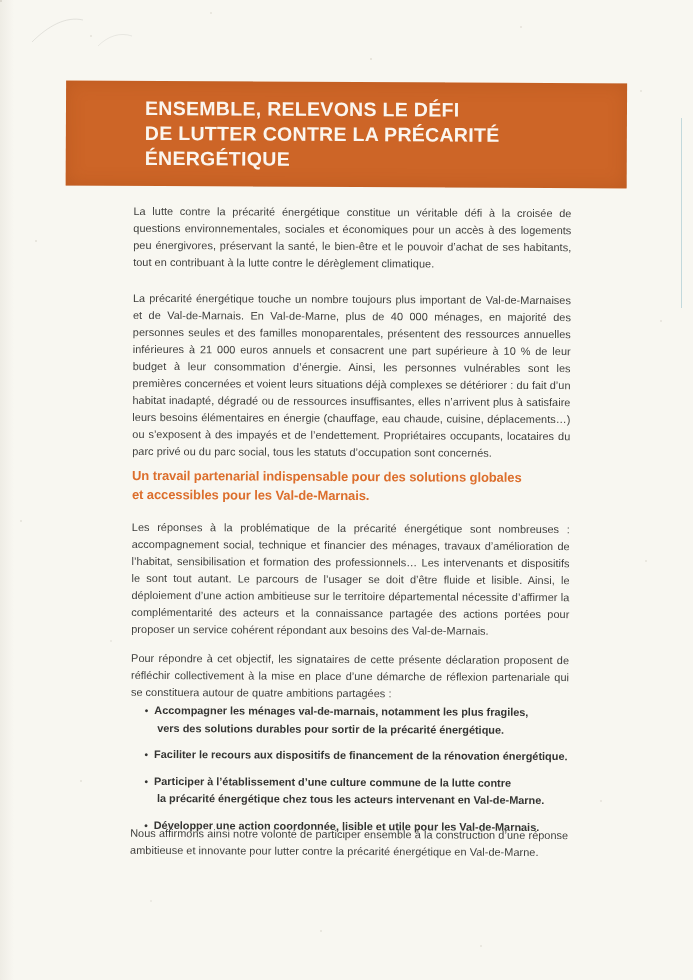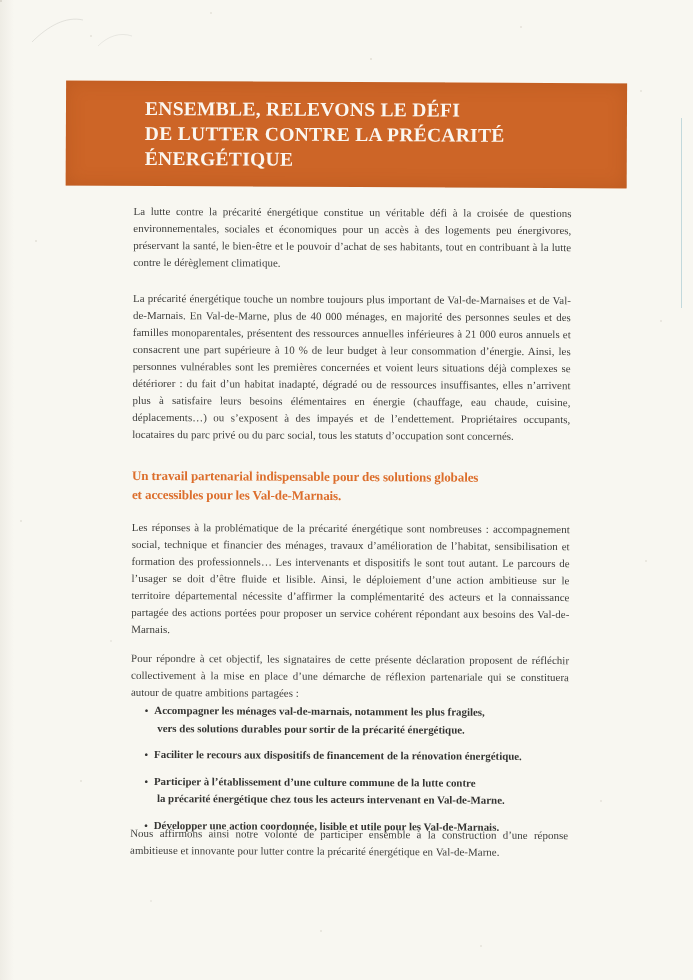--- a/index.html
+++ b/index.html
@@ -1,19 +1,19 @@
 <!DOCTYPE html>
 <html><head>
 <meta charset="utf-8">
 <style>
   html,body { margin:0; padding:0; background:#e8e6e0; }
   .page {
     position:relative; width:693px; height:980px; margin:0 auto;
     background:#f8f7f1; overflow:hidden;
-    font-family:Liberation Serif, serif;
+    font-family:Liberation Sans, sans-serif;
   }
   .page::before { 
     content:""; position:absolute; left:0; top:0; width:14px; height:100%;
     background:linear-gradient(90deg, rgba(150,140,120,0.10), rgba(150,140,120,0));
     pointer-events:none;
   }
   .tilt { position:absolute; inset:0; transform:rotate(0.3deg); transform-origin:50% 50%; }
 
   
   .speck {

